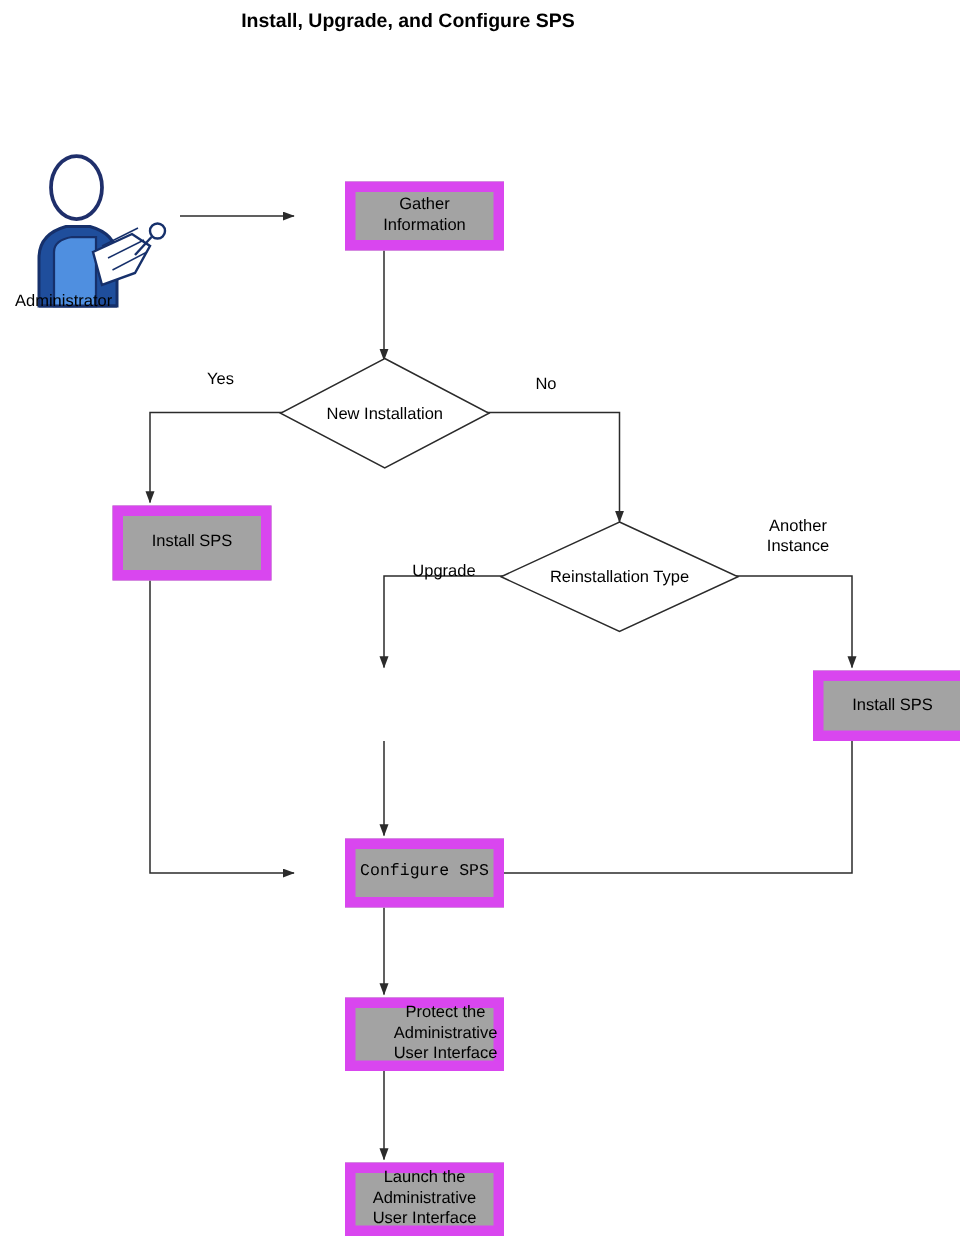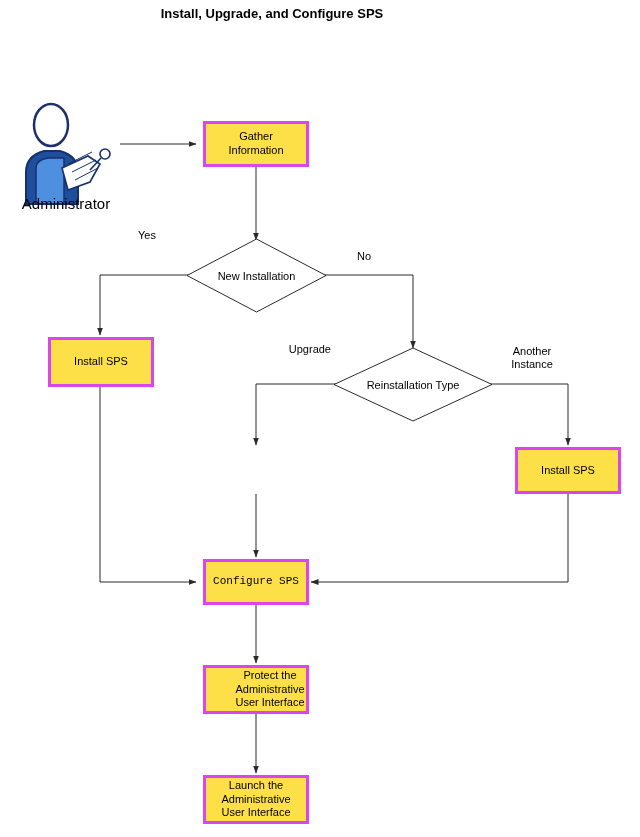--- a/index.html
+++ b/index.html
@@ -21,30 +21,31 @@
     left: 0;
     width: 544px;
     text-align: center;
     font-size: 13px;
     font-weight: bold;
     color: #000000;
   }
   .node {
     position: absolute;
     box-sizing: border-box;
-    border: 3px solid #d946ef;
-    background: #fde047;
+    border: 7px solid #d946ef;
+    background: #a3a3a3;
     display: flex;
     align-items: center;
     justify-content: center;
     text-align: center;
     font-size: 11px;
     color: #000000;
     line-height: 1.25;
     padding: 2px;
+    margin-left: 27px;
   }
   .diamond-wrap {
     position: absolute;
   }
   .diamond-wrap svg {
     display: block;
   }
   .diamond-label {
     position: absolute;
     left: 0;
@@ -79,22 +80,22 @@
     left: 18px;
     top: 98px;
     width: 96px;
     height: 116px;
   }
   #actor-label {
     position: absolute;
     left: 10px;
     top: 195px;
     width: 112px;
-    text-align: center;
-    font-size: 15px;
+    text-align: left;
+    font-size: 11px;
     color: #000000;
   }
 </style>
 </head>
 <body>
 
 <div id="canvas">
 
   <div id="title">Install, Upgrade, and Configure SPS</div>
 
@@ -175,22 +176,22 @@
     <div class="diamond-label">Reinstallation Type</div>
   </div>
 
   <div class="diamond-wrap" style="left:186px; top:238px; width:141px; height:75px;">
     <svg viewBox="0 0 141 75" width="141" height="75">
       <polygon points="70.5,1 140,37.5 70.5,74 1,37.5" fill="#ffffff" stroke="#2b2b2b" stroke-width="1"></polygon>
     </svg>
     <div class="diamond-label">New Installation</div>
   </div>
 
-  <div class="edge-label" style="left:122px; top:229px; width:50px;">Yes</div>
+  <div class="edge-label" style="left:122px; top:247px; width:50px;">Yes</div>
 
   <div class="edge-label" style="left:344px; top:250px; width:40px;">No</div>
 
-  <div class="edge-label" style="left:261px; top:343px; width:70px;text-align:right;">Upgrade</div>
+  <div class="edge-label" style="left:261px; top:375px; width:70px;">Upgrade</div>
 
   <div class="edge-label" style="left:494px; top:345px; width:76px; white-space:pre-line;">Another
 Instance</div>
 
 </div>
 
 </body></html>

